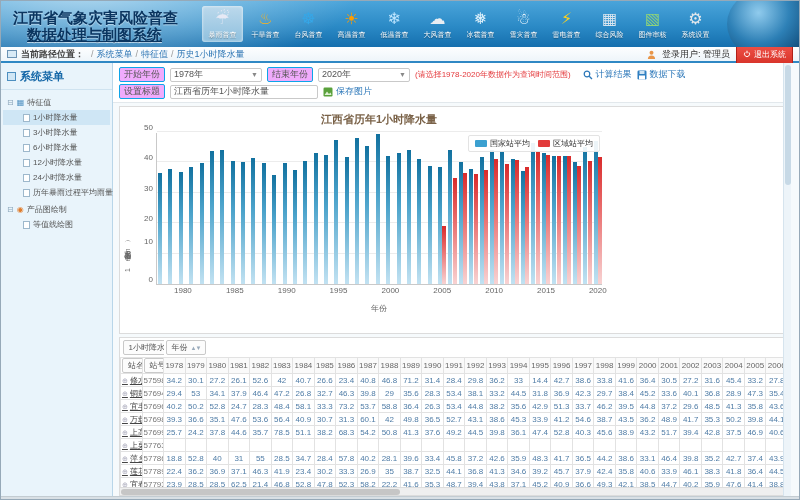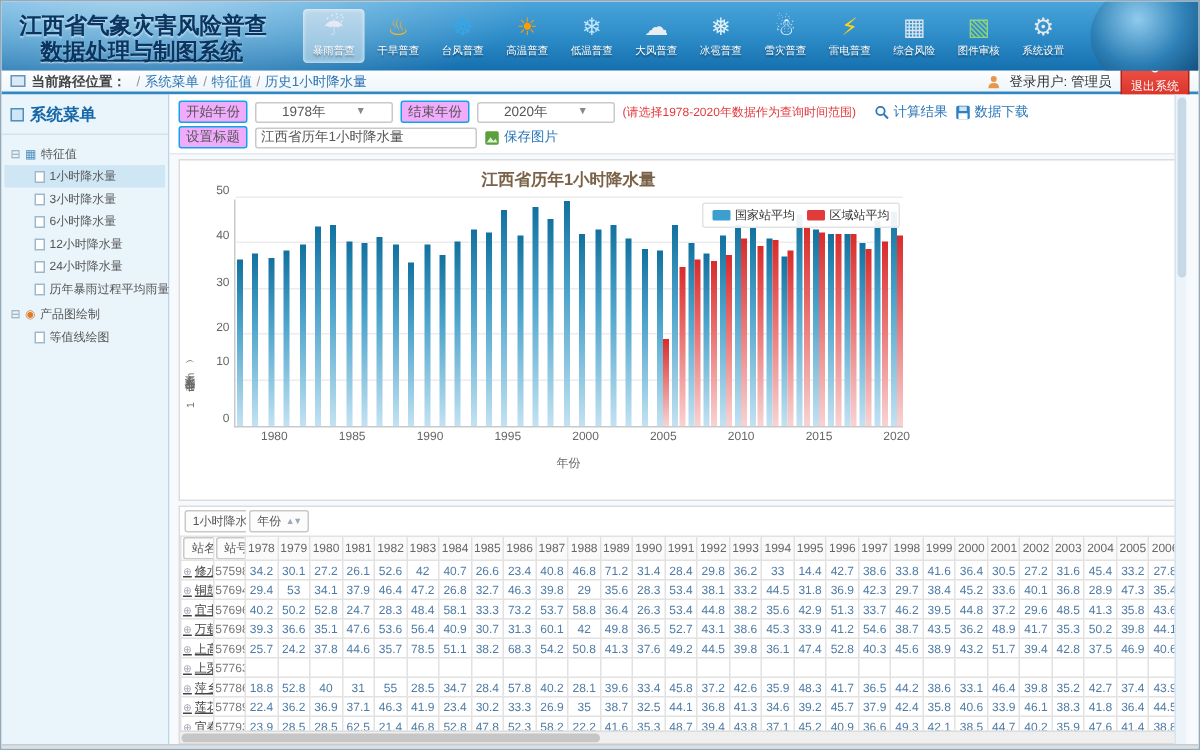--- a/index.html
+++ b/index.html
@@ -39,21 +39,21 @@
     border-bottom:2px solid #2f88c4; display:flex; align-items:center; font-size:9px; color:#555;
     padding:0 6px; }
   .crumb-ico { width:10px; height:8px; border:1px solid #6b93b5; background:#d8eaf6; margin-right:4px; }
   .crumb-prefix { font-weight:bold; color:#444; margin-right:4px; }
   .crumb-sep { color:#999; margin:0 3px; }
   .crumb { color:#2e76b4; cursor:pointer; }
   .userbar { margin-left:auto; display:flex; align-items:center; gap:6px; }
   .login-text { color:#333; }
   .logout-btn { display:flex; align-items:center; gap:3px; background:linear-gradient(180deg,#f4574d,#d42f25);
     color:#fff; border:1px solid #b02018; border-radius:2px; padding:0 6px; height:28px;
-    font-size:8px; cursor:pointer;flex-direction:column; }
+    font-size:8px; cursor:pointer; }
 
   
   .bodywrap { display:flex; height:433px; }
   .sidebar { width:112px; background:#e9f4fb; border-right:1px solid #b9d6e9; }
   .sb-title { display:flex; align-items:center; gap:4px; padding:6px 6px 5px;
     border-bottom:1px solid #cfe3f0; font-size:11px; font-weight:bold; color:#1668a8; }
   .sb-title .sq { width:9px; height:9px; border:1px solid #4d8fc0; background:#cfe6f5; }
   .tree { padding:5px 2px; font-size:8px; color:#555; }
   .tree-group { margin-bottom:2px; }
   .tree-parent { display:flex; align-items:center; gap:3px; padding:2px 2px 2px 4px; cursor:pointer; white-space:nowrap; }
@@ -65,21 +65,21 @@
   .doc-ico { width:7px; height:8px; border:1px solid #9db8cc; background:#fff; flex:none; }
 
   .main { flex:1; display:flex; flex-direction:column; background:#f6fafc; overflow:hidden;
     border-right:8px solid transparent; position:relative; }
 
   
   .toolbar { background:#fff; border-bottom:1px solid #e2e8ec; padding:3px 6px 2px; }
   .tb-row { display:flex; align-items:center; gap:5px; height:17px; font-size:9px; color:#555; }
   .tb-label { background:#f0abfc; border:1px solid #0ea5e9; padding:0 4px; line-height:13px; border-radius:2px; }
   .tb-select { width:92px; height:14px; border:1px solid #c9c9c9; background:#fff; border-radius:2px;
-    display:flex; align-items:center; justify-content:center; padding:0 3px; cursor:pointer;gap:20px; }
+    display:flex; align-items:center; justify-content:space-between; padding:0 3px; cursor:pointer;gap:20px; }
   .tb-select .arr { color:#888; font-size:7px; }
   .tb-input { width:148px; height:14px; border:1px solid #c9c9c9; background:#fff; border-radius:2px;
     display:flex; align-items:center; padding:0 3px; }
   .tb-hint { color:#e4393c; font-size:8px; white-space:nowrap; }
   .tb-link { display:flex; align-items:center; gap:3px; color:#2a76b8; cursor:pointer; white-space:nowrap; }
   .gap { width:2px; }
 
   
   .chart-panel { position:relative; margin:3px 6px; background:#fff; border:1px solid #dcdcdc;
     height:228px; flex:none; }

